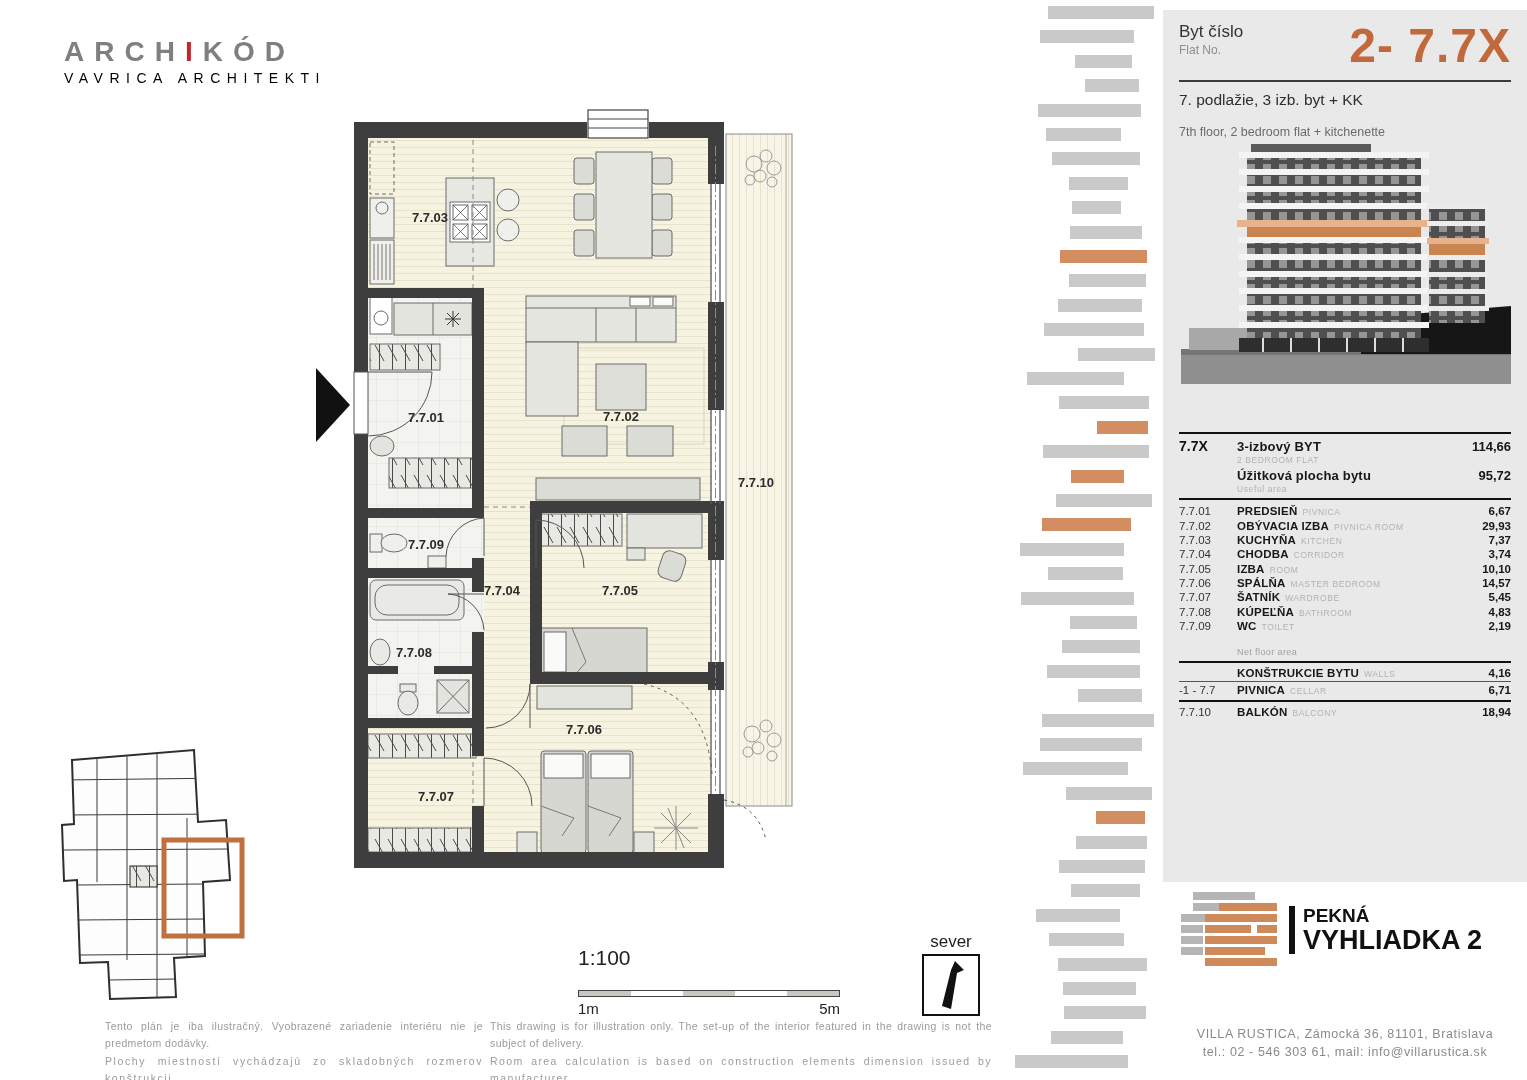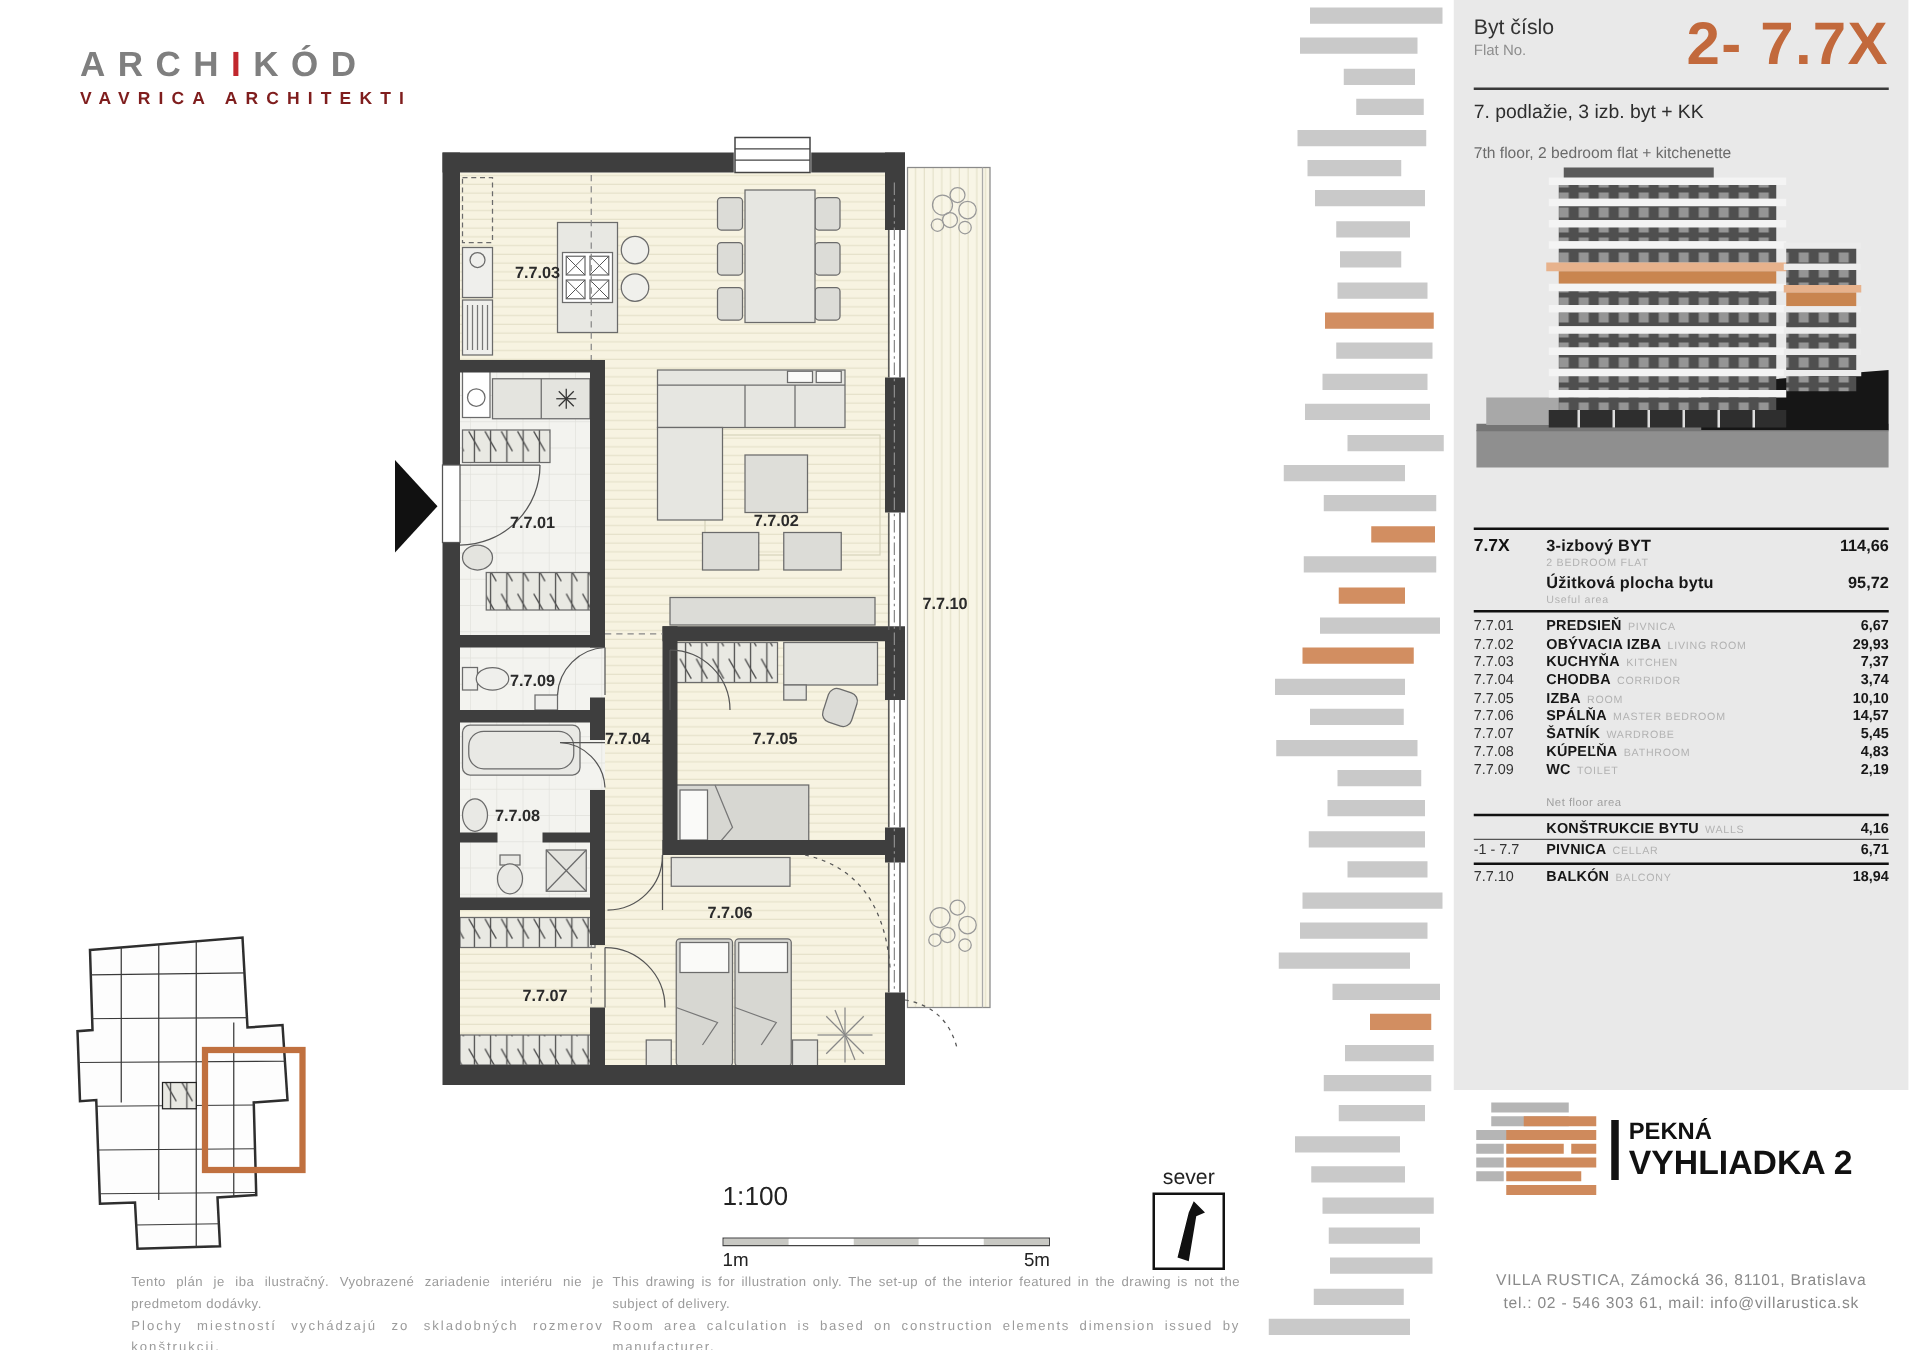--- a/index.html
+++ b/index.html
@@ -3,21 +3,21 @@
 <meta charset="utf-8">
 <style>
   html,body{margin:0;padding:0;background:#fff;}
   body{font-family:"Liberation Sans", sans-serif;}
   .page{position:relative;width:1527px;height:1080px;background:#fff;overflow:hidden;}
 
   
   .archilogo{position:absolute;left:64px;top:36px;}
   .archilogo .t1{font-size:28px;font-weight:bold;letter-spacing:10px;color:#7f7f7f;}
   .archilogo .t1 .red{color:#c1272d;}
-  .archilogo .t2{font-size:14px;letter-spacing:6.5px;color:#7f1d1d;margin-top:2px;font-weight:bold;}
+  .archilogo .t2{font-size:14px;letter-spacing:6.5px;color:#000000;margin-top:2px;}
 
   
   .planwrap{position:absolute;left:312px;top:106px;}
   .plan-label{font-family:"Liberation Sans",sans-serif;font-weight:bold;font-size:13px;fill:#2b2b2b;}
 
   
   .keyplan{position:absolute;left:52px;top:730px;}
 
   
   .scalebar{position:absolute;left:578px;top:946px;width:262px;}
@@ -34,21 +34,21 @@
   
   .disc{position:absolute;top:1018px;font-size:10.5px;color:#9b9b9b;line-height:1.65;letter-spacing:.4px;text-align:justify;}
   .disc.sk{left:105px;width:378px;}
   .disc.en{left:490px;width:502px;}
 
   
   .strip{position:absolute;left:1026px;top:0;width:140px;height:1080px;}
   .fbar{position:absolute;height:13px;}
 
   
-  .panel{position:absolute;left:1163px;top:0;width:364px;height:872px;background:#e9e9e9;z-index:2;}
+  .panel{position:absolute;left:1163px;top:10px;width:364px;height:872px;background:#e9e9e9;z-index:2;}
   .ph{position:absolute;left:16px;right:16px;top:12px;}
   .ph .row{display:flex;justify-content:space-between;align-items:flex-start;}
   .ph .lab1{font-size:17px;color:#333;}
   .ph .lab2{font-size:12px;color:#8e8e8e;margin-top:1px;}
   .ph .num{font-size:48px;font-weight:bold;color:#c2693c;line-height:1;letter-spacing:1px;}
   .ph .div{border-top:2px solid #3a3a3a;margin-top:10px;}
   .ph .d1{font-size:15.5px;color:#2e2e2e;margin-top:9px;}
   .ph .d2{font-size:12.5px;color:#6b6b6b;margin-top:16px;}
   .render{position:absolute;left:18px;top:128px;}
 
@@ -580,21 +580,21 @@
       <div class="subnote">Useful area</div>
       <div class="hr2"></div>
       <div class="rooms">
         <div class="trow">
             <div class="num">7.7.01</div>
             <div class="nm"><span>PREDSIEŇ</span><span class="en">PIVNICA</span></div>
             <div class="ar">6,67</div>
           </div>
         <div class="trow">
             <div class="num">7.7.02</div>
-            <div class="nm"><span>OBÝVACIA IZBA</span><span class="en">LIVING ROOM</span></div>
+            <div class="nm"><span>OBÝVACIA IZBA</span><span class="en">PIVNICA ROOM</span></div>
             <div class="ar">29,93</div>
           </div>
         <div class="trow">
             <div class="num">7.7.03</div>
             <div class="nm"><span>KUCHYŇA</span><span class="en">KITCHEN</span></div>
             <div class="ar">7,37</div>
           </div>
         <div class="trow">
             <div class="num">7.7.04</div>
             <div class="nm"><span>CHODBA</span><span class="en">CORRIDOR</span></div>

